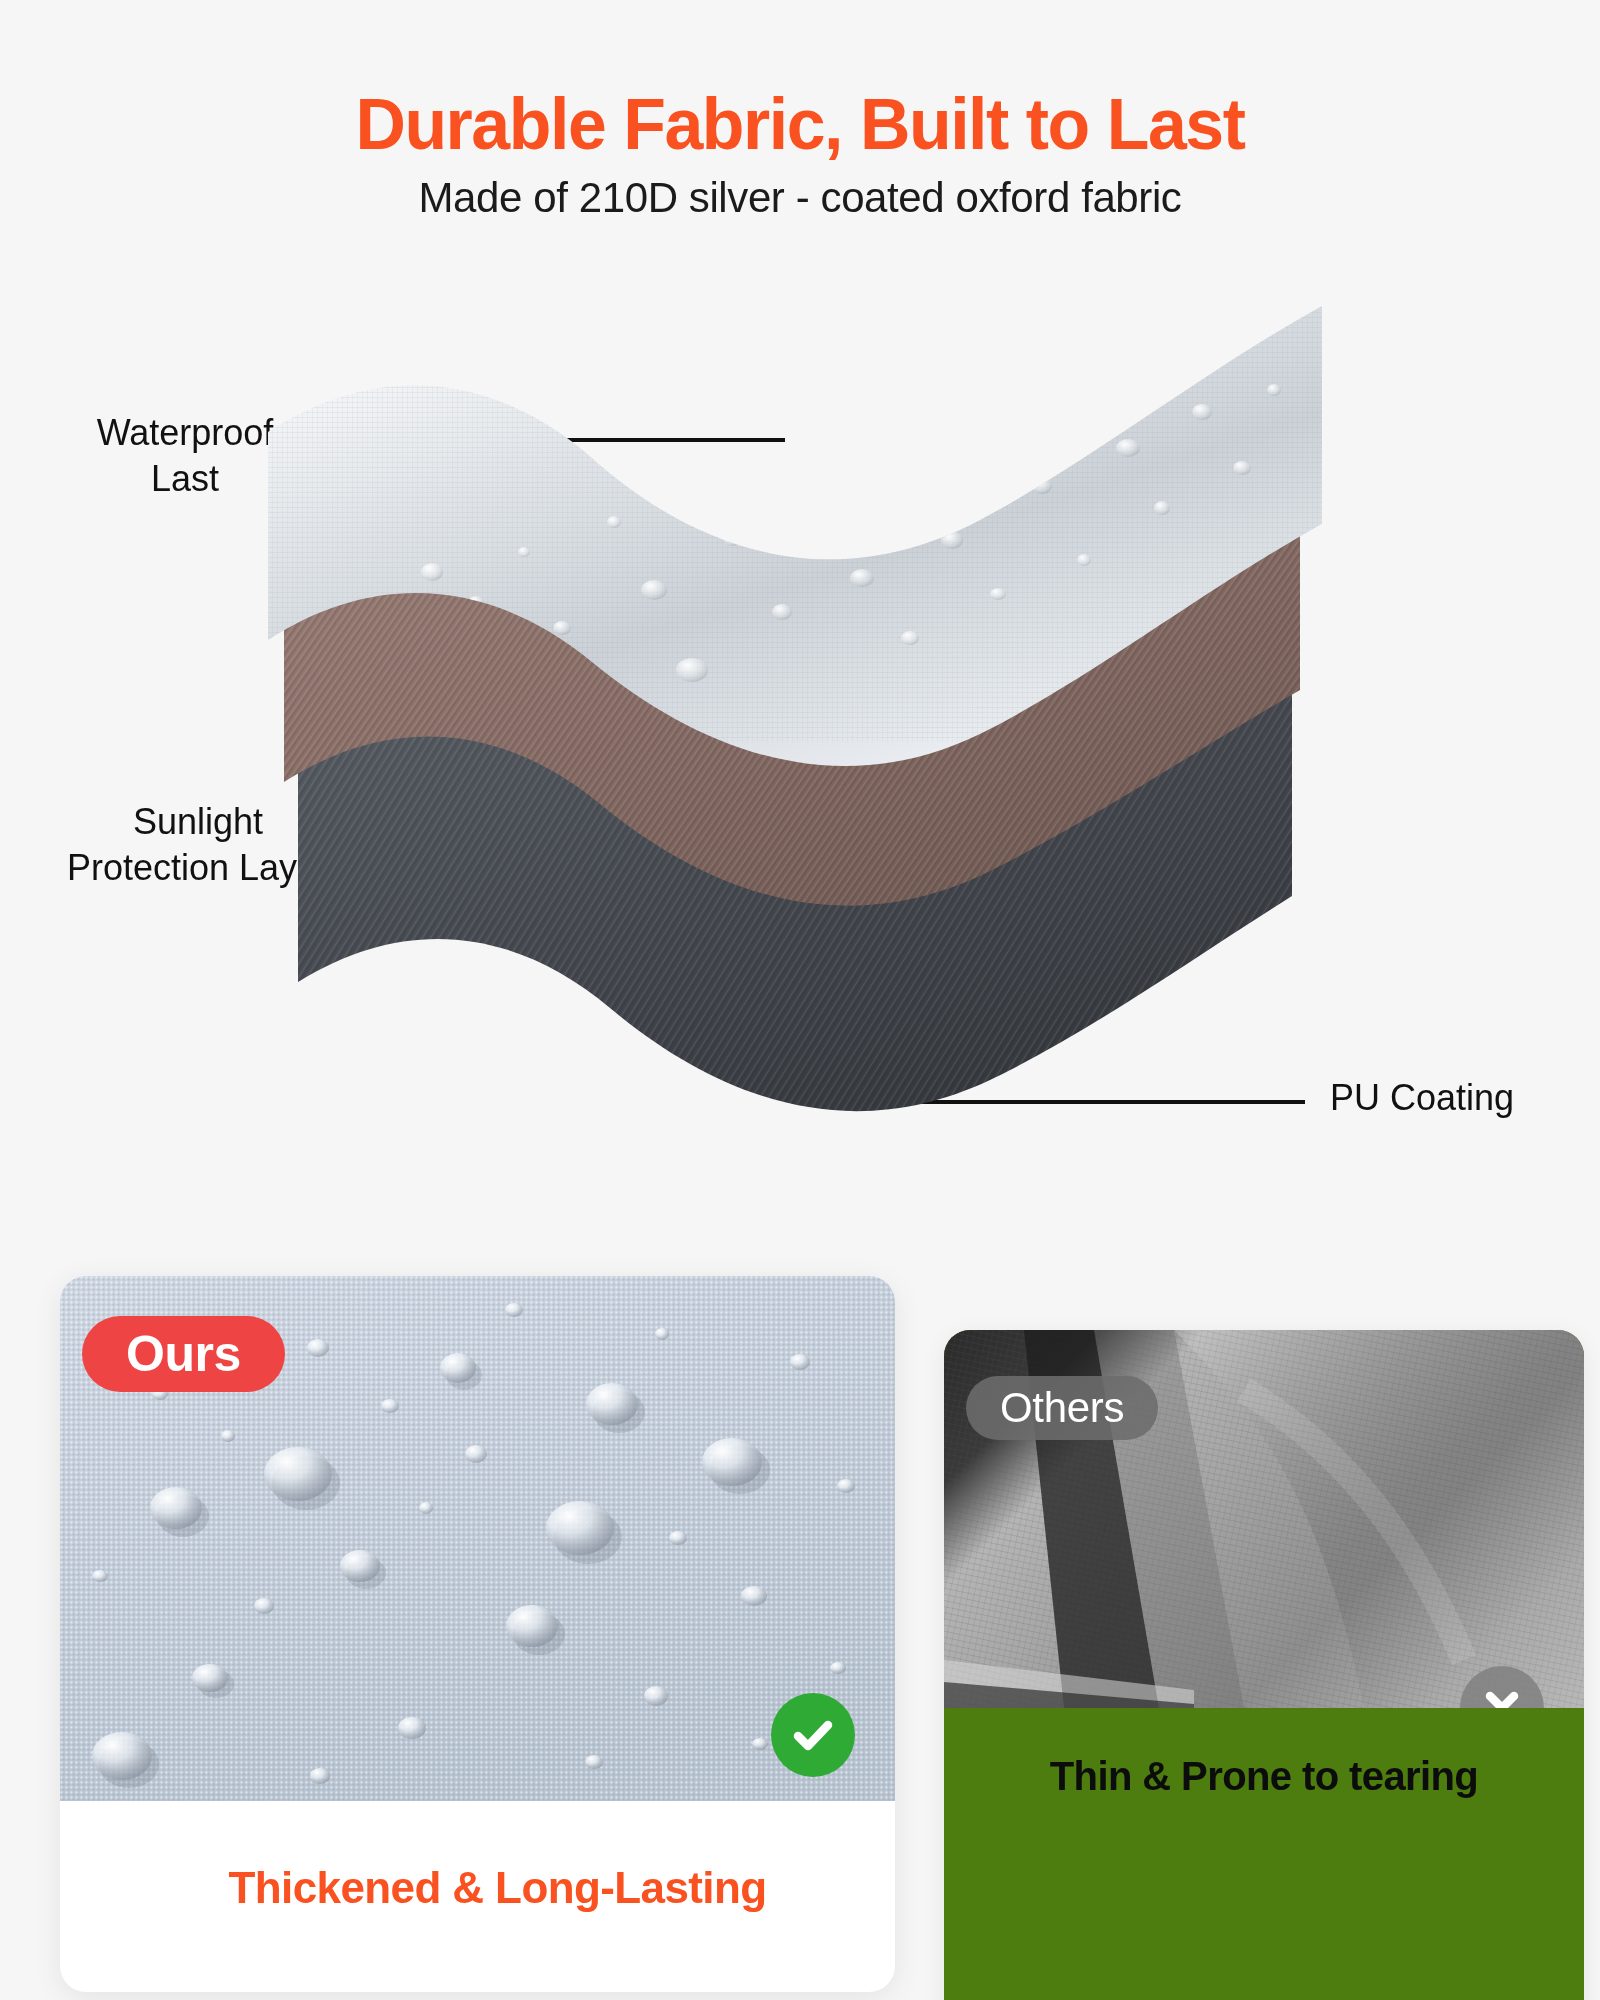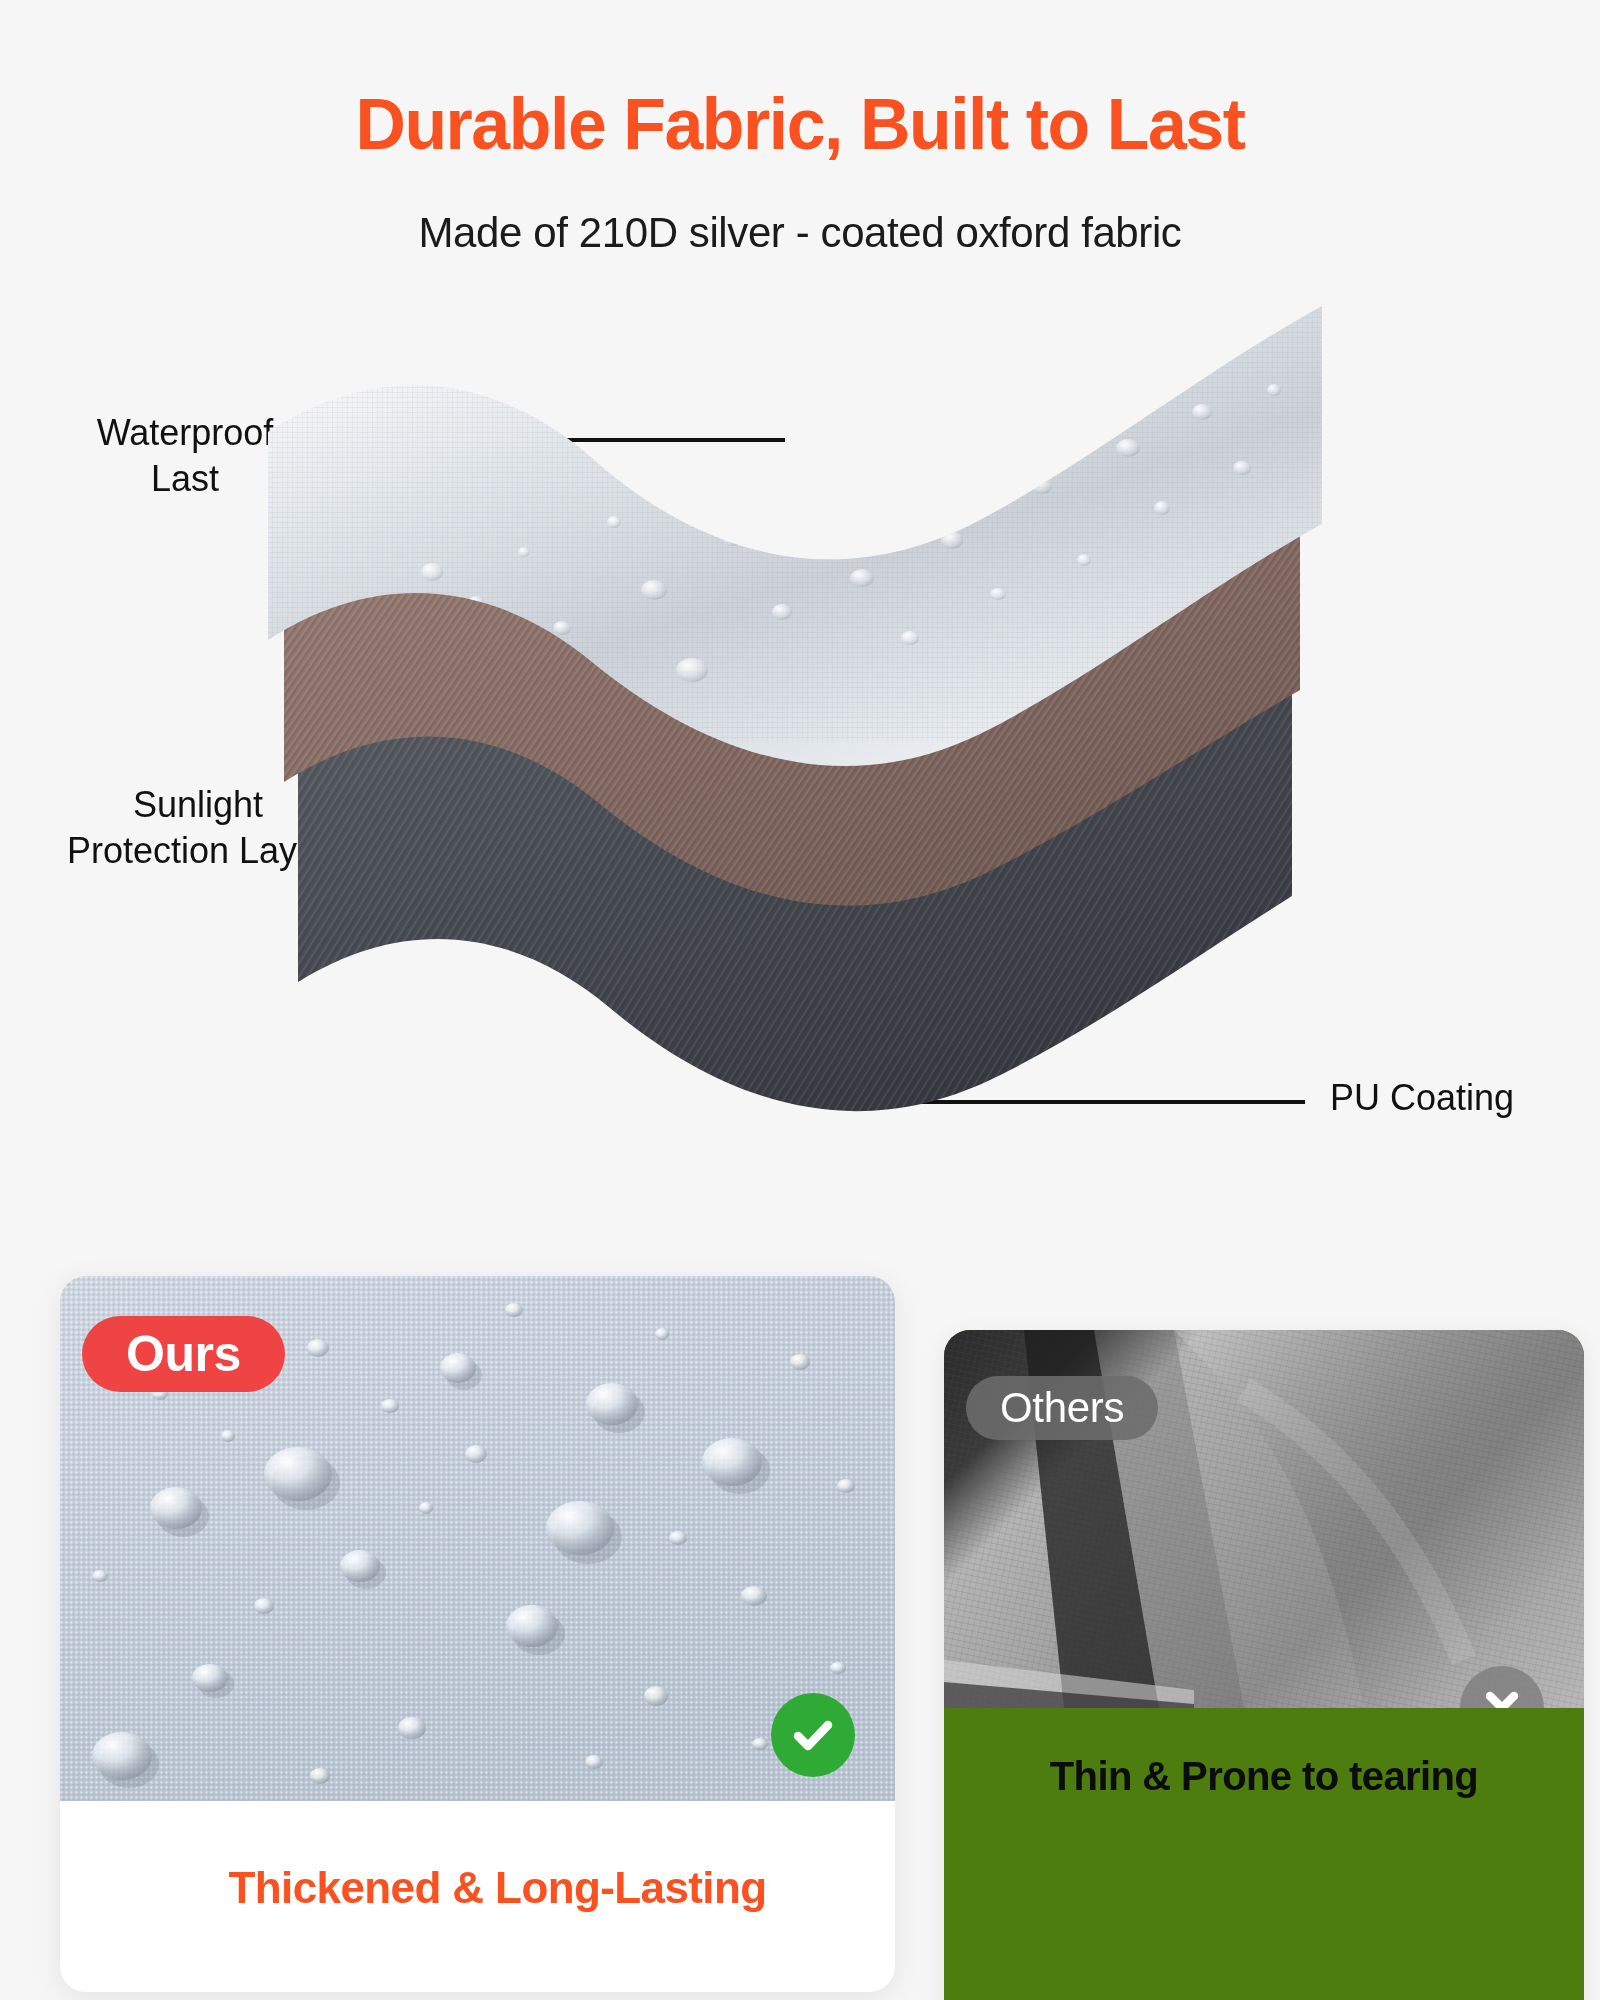--- a/index.html
+++ b/index.html
@@ -18,29 +18,29 @@
   
   .hdr { position:absolute; left:0; top:0; width:1600px; text-align:center; }
   .hdr-title {
     font-size:72px; font-weight:bold; color:#F9511F;
     letter-spacing:-1.5px; line-height:1;
     margin-top:88px;
     transform:scaleX(0.97);
   }
   .hdr-sub {
     font-size:42px; color:#1b1b1b; font-weight:400;
-    margin-top:49px; letter-spacing:-0.4px;
+    margin-top:14px; letter-spacing:-0.4px;
   }
 
   
   .diagram { position:absolute; left:0; top:300px; width:1600px; height:920px; }
 
   .lbl { position:absolute; color:#111; font-size:36px; line-height:1.28; text-align:center; }
   .lbl-waterproof { left:70px; top:410px; width:230px; }
-  .lbl-sunlight   { left:48px;  top:782px; width:300px; }
+  .lbl-sunlight   { left:48px;  top:799px; width:300px; }
   .lbl-pu         { left:1330px; top:1075px; width:230px; text-align:left; }
 
   .leader { position:absolute; height:0; border-top:4px solid #111; }
   .leader-waterproof { left:345px;  top:438px;  width:440px; }
   .leader-sunlight   { left:335px;  top:838px;  width:215px; }
   .leader-pu         { left:855px;  top:1100px; width:450px; }
 
   
   .sheet { position:absolute; }
   .sheet svg { display:block; overflow:visible; }

